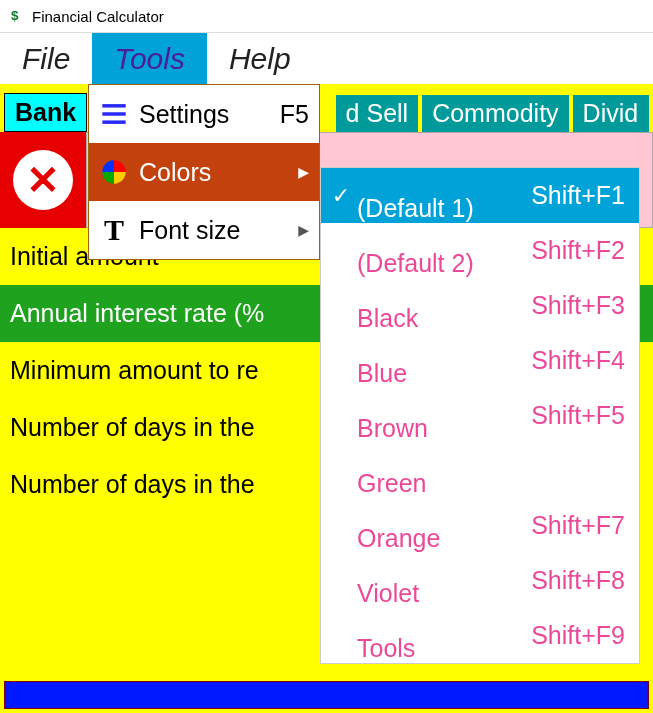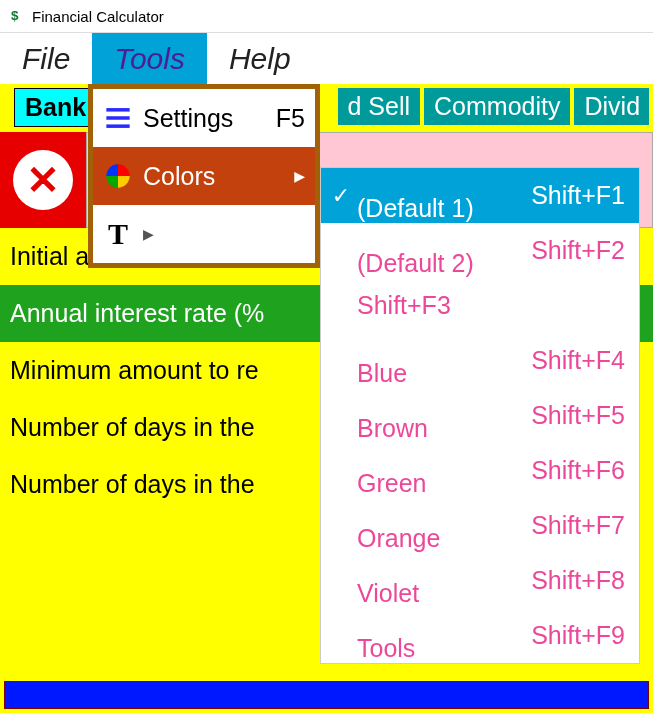--- a/index.html
+++ b/index.html
@@ -48,23 +48,23 @@
   .content {
     background: #ffff00;
     height: calc(713px - 32px - 52px);
     position: relative;
     overflow: hidden;
   }
   
   .tabs {
     display: flex;
     gap: 4px;
-    padding: 4px 4px 0 14px;
+    padding: 4px 4px 0 4px;
     height: 48px;
-    align-items: flex-start;
+    align-items: flex-end;
   }
   .tab {
     background: #009a9a;
     color: #fff;
     font-size: 25px;
     padding: 4px 10px;
     white-space: nowrap;
     cursor: pointer;
   }
   .tab.active {
@@ -126,21 +126,21 @@
     background: #0018ff;
     border: 1px solid #800000;
   }
   
   .dropdown {
     position: absolute;
     left: 88px;
     top: 84px;
     width: 232px;
     background: #fff;
-    border: 5px solid #a16207;
+    border: 1px solid #a16207;
     z-index: 10;
   }
   .dd-item {
     display: flex;
     align-items: center;
     height: 58px;
     padding: 0 10px;
     font-size: 25px;
     color: #000;
     cursor: pointer;
@@ -253,53 +253,54 @@
         <path d="M22 12 A10 10 0 0 1 12 22 L12 12 Z" fill="#ffcc00"></path>
         <path d="M12 22 A10 10 0 0 1 2 12 L12 12 Z" fill="#00aa00"></path>
         <path d="M2 12 A10 10 0 0 1 12 2 L12 12 Z" fill="#0033ff"></path>
       </svg>
     </span>
     <span class="label">Colors</span>
     <span class="chev">▶</span>
   </div>
   <div class="dd-item">
     <span class="dd-icon" style="font-family:'Times New Roman',serif;font-size:30px;font-weight:bold;color:#000;">T</span>
+    <span class="label">Font size</span>
     <span class="chev">▶</span>
   </div>
 </div>
 
 <div class="submenu">
   <div class="sm-item highlight">
     <span class="check">✓</span>
     <span class="label">(Default 1)</span>
     <span class="short">Shift+F1</span>
   </div>
   <div class="sm-item">
     <span class="check"></span>
     <span class="label">(Default 2)</span>
     <span class="short">Shift+F2</span>
   </div>
   <div class="sm-item">
     <span class="check"></span>
+    <span class="label">Black</span>
     <span class="short">Shift+F3</span>
   </div>
   <div class="sm-item">
     <span class="check"></span>
     <span class="label">Blue</span>
     <span class="short">Shift+F4</span>
   </div>
   <div class="sm-item">
     <span class="check"></span>
     <span class="label">Brown</span>
     <span class="short">Shift+F5</span>
   </div>
   <div class="sm-item">
     <span class="check"></span>
     <span class="label">Green</span>
-    <span class="short">Shift+F6</span>
   </div>
   <div class="sm-item">
     <span class="check"></span>
     <span class="label">Orange</span>
     <span class="short">Shift+F7</span>
   </div>
   <div class="sm-item">
     <span class="check"></span>
     <span class="label">Violet</span>
     <span class="short">Shift+F8</span>

